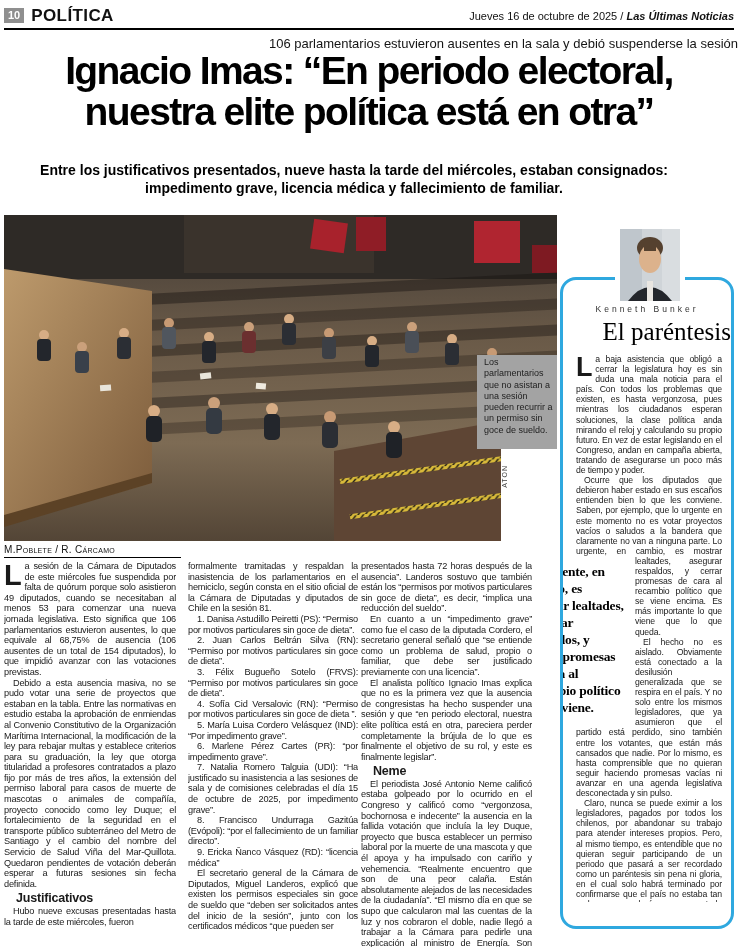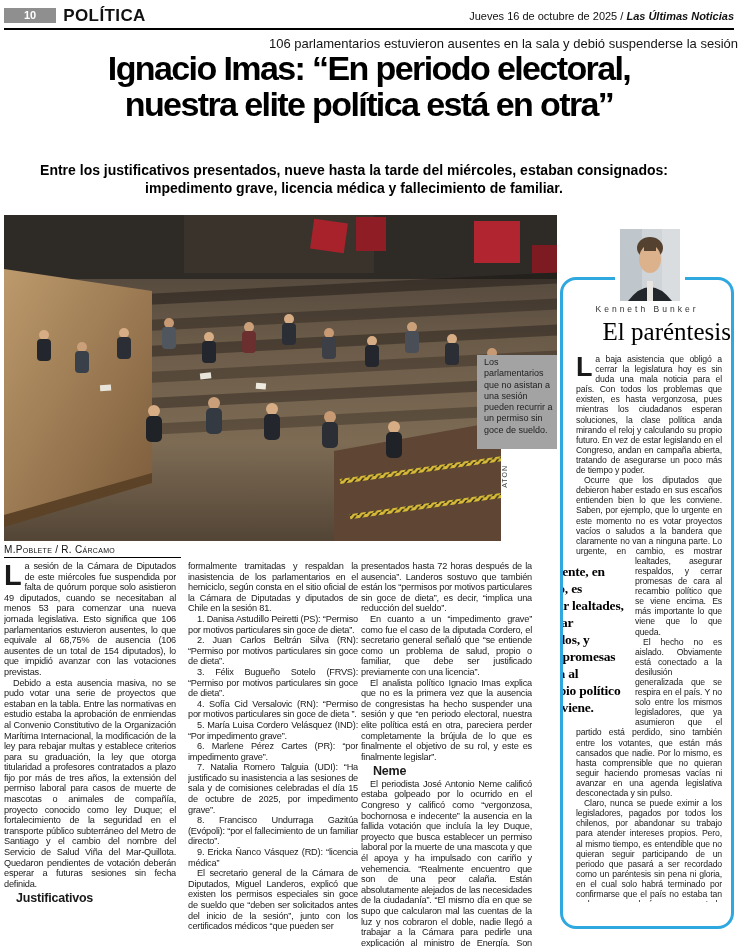--- a/index.html
+++ b/index.html
@@ -1,28 +1,28 @@
 <!DOCTYPE html>
 <html><head>
 <meta charset="utf-8">
 <style>
   html,body{margin:0;padding:0;background:#e8e8e8;}
   .page{position:relative;width:738px;height:947px;background:#fff;overflow:hidden;
         font-family:"Liberation Sans",sans-serif;color:#111;margin:0 auto;}
   
   .hdr{position:absolute;left:4px;top:3px;right:4px;height:25px;border-bottom:2px solid #000;
        display:flex;align-items:center;gap:7px;}
-  .pagenum{background:#8f8f8f;color:#fff;font-weight:bold;font-size:11px;padding:2px 20px;line-height:1;}
+  .pagenum{background:#8f8f8f;color:#fff;font-weight:bold;font-size:11px;padding:2px 4px;line-height:1;}
   .section{font-weight:bold;font-size:17px;letter-spacing:.4px;}
   .dateline{margin-left:auto;font-size:11px;white-space:nowrap;}
   .dateline .brand{font-weight:bold;font-style:italic;}
   
   .kicker{position:absolute;left:0;top:36px;width:100%;text-align:right;font-size:13px;color:#151515;}
   .headline{position:absolute;left:0;top:51px;width:100%;text-align:center;font-weight:bold;
-            font-size:34px;line-height:1.05;letter-spacing:-1.6px;color:#000;}
+            font-size:39px;line-height:1.05;letter-spacing:-1.6px;color:#000;}
   .deck{position:absolute;left:34px;top:161px;width:640px;text-align:center;font-weight:bold;
         font-size:14px;line-height:1.3;color:#000;}
   
   .photo{position:absolute;left:4px;top:215px;width:553px;height:326px;background:#5a4d40;overflow:hidden;}
   .photo svg{display:block;width:100%;height:100%;}
   .photo-caption{position:absolute;right:0;top:140px;width:80px;height:94px;background:#a3a3a3;
                  padding:2px 2px 2px 7px;box-sizing:border-box;font-size:9px;line-height:1.25;color:#222;}
   .photo-white{position:absolute;right:0;top:234px;width:56px;height:92px;background:#fff;}
   .photo-credit{position:absolute;left:0px;top:16px;writing-mode:vertical-rl;transform:rotate(180deg);
                 font-size:7px;color:#444;letter-spacing:1px;}
@@ -189,20 +189,21 @@
       <span class="photo-credit">ATON</span>
     </div>
   </div>
 
   <div class="byline">M.Poblete / R. Cárcamo</div>
 
   <div class="col col1">
     <p class="nofirst"><span class="dropcap">L</span><span>a sesión de la Cámara de Diputados de este miércoles fue suspendida por falta de quórum porque solo asistieron 49 diputados, cuando se necesitaban al menos 53 para comenzar una nueva jornada legislativa. Esto significa que 106 parlamentarios estuvieron ausentes, lo que equivale al 68,75% de ausencia (106 ausentes de un total de 154 diputados), lo que impidió avanzar con las votaciones previstas.</span></p>
     <p>Debido a esta ausencia masiva, no se pudo votar una serie de proyectos que estaban en la tabla. Entre las normativas en estudio estaba la aprobación de enmiendas al Convenio Constitutivo de la Organización Marítima Internacional, la modificación de la ley para rebajar multas y establece criterios para su graduación, la ley que otorga titularidad a profesores contratados a plazo fijo por más de tres años, la extensión del permiso laboral para casos de muerte de mascotas o animales de compañía, proyecto conocido como ley Duque; el fortalecimiento de la seguridad en el transporte público subterráneo del Metro de Santiago y el cambio del nombre del Servicio de Salud Viña del Mar-Quillota. Quedaron pendientes de votación deberán esperar a futuras sesiones sin fecha definida.</p>
     <div class="subhead">Justificativos</div>
+    <p>Hubo nueve excusas presentadas hasta la tarde de este miércoles, fueron</p>
   </div>
 
   <div class="col col2">
     <p class="nofirst">formalmente tramitadas y respaldan la inasistencia de los parlamentarios en el hemiciclo, según consta en el sitio oficial de la Cámara de Diputadas y diputados de Chile en la sesión 81.</p>
     <p>1. Danisa Astudillo Peiretti (PS): “Permiso por motivos particulares sin goce de dieta”.</p>
     <p>2. Juan Carlos Beltrán Silva (RN): “Permiso por motivos particulares sin goce de dieta”.</p>
     <p>3. Félix Bugueño Sotelo (FRVS): “Permiso por motivos particulares sin goce de dieta”.</p>
     <p>4. Sofía Cid Versalovic (RN): “Permiso por motivos particulares sin goce de dieta ”.</p>
     <p>5. María Luisa Cordero Velásquez (IND): “Por impedimento grave”.</p>
     <p>6. Marlene Pérez Cartes (PR): “por impedimento grave”.</p>

